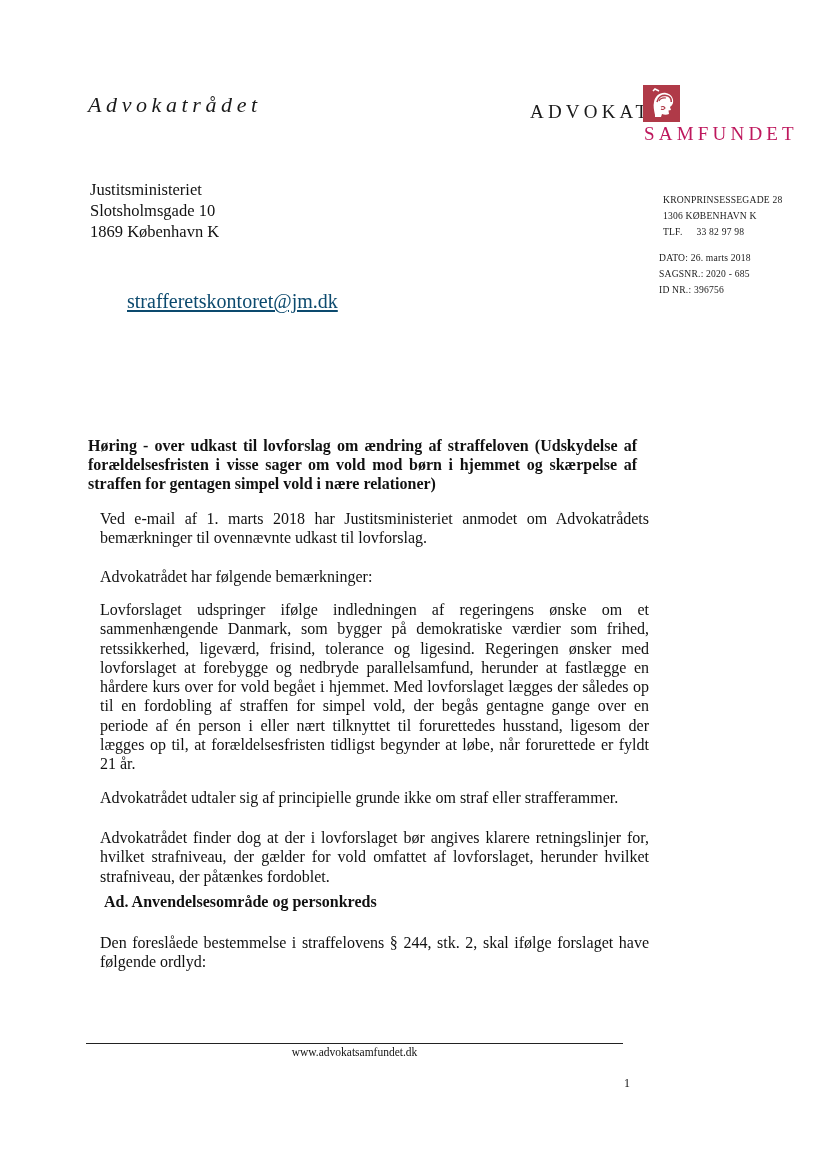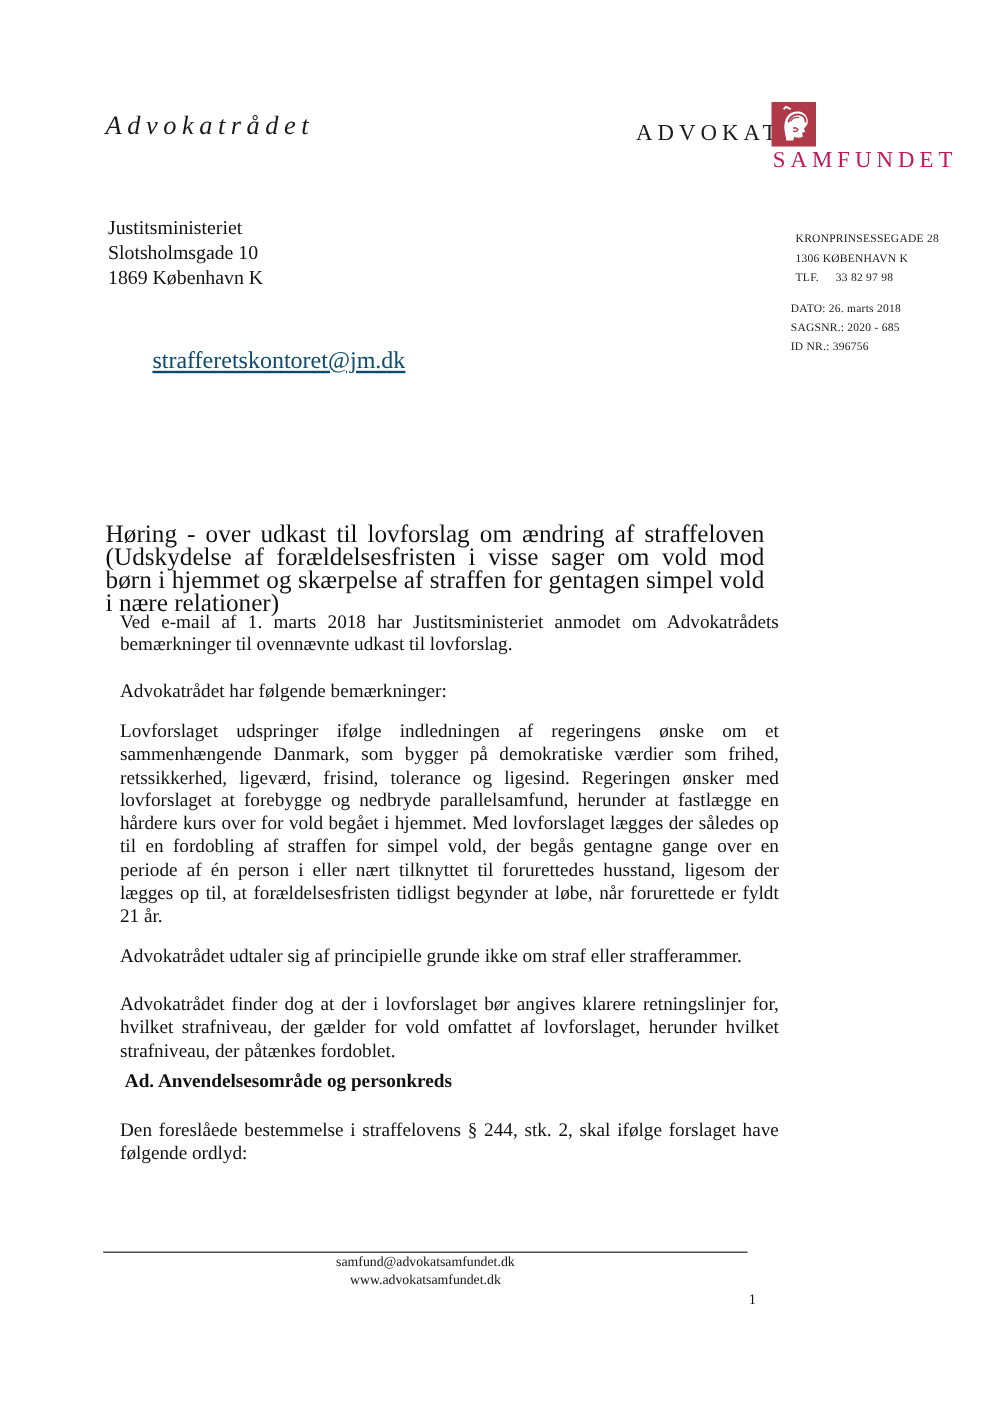--- a/index.html
+++ b/index.html
@@ -93,23 +93,23 @@
       text-decoration: underline;
       text-underline-offset: 2px;
       margin-left: 36px;
     }
 
     
     .subject {
       left: 88px;
       top: 436px;
       width: 549px;
-      font-size: 21px;
+      font-size: 16px;
       line-height: 19px;
-      font-weight: normal;
+      font-weight: bold;
       text-align: justify;
       text-align-last: left;
     }
 
     
     .body-text {
       left: 100px;
       width: 549px;
       font-size: 16px;
       line-height: 19.3px;
@@ -198,16 +198,15 @@
 <div class="abs body-text p2">Advokatrådet har følgende bemærkninger:</div>
 <div class="abs body-text p3">Lovforslaget udspringer ifølge indledningen af regeringens ønske om et sammenhængende Danmark, som bygger på demokratiske værdier som frihed, retssikkerhed, ligeværd, frisind, tolerance og ligesind. Regeringen ønsker med lovforslaget at forebygge og nedbryde parallelsamfund, herunder at fastlægge en hårdere kurs over for vold begået i hjemmet. Med lovforslaget lægges der således op til en fordobling af straffen for simpel vold, der begås gentagne gange over en periode af én person i eller nært tilknyttet til forurettedes husstand, ligesom der lægges op til, at forældelsesfristen tidligst begynder at løbe, når forurettede er fyldt 21 år.</div>
 <div class="abs body-text p4">Advokatrådet udtaler sig af principielle grunde ikke om straf eller strafferammer.</div>
 <div class="abs body-text p5">Advokatrådet finder dog at der i lovforslaget bør angives klarere retningslinjer for, hvilket strafniveau, der gælder for vold omfattet af lovforslaget, herunder hvilket strafniveau, der påtænkes fordoblet.</div>
 
 <div class="abs section-heading">Ad. Anvendelsesområde og personkreds</div>
 <div class="abs body-text p6">Den foreslåede bestemmelse i straffelovens § 244, stk. 2, skal ifølge forslaget have følgende ordlyd:</div>
 
 <div class="abs footer-rule"></div>
 <div class="abs footer-contact">
-  <div>samfund@advokatsamfundet.dk</div>
   <div>www.advokatsamfundet.dk</div>
 </div>
 <div class="abs page-number">1</div>
 
 </body></html>

